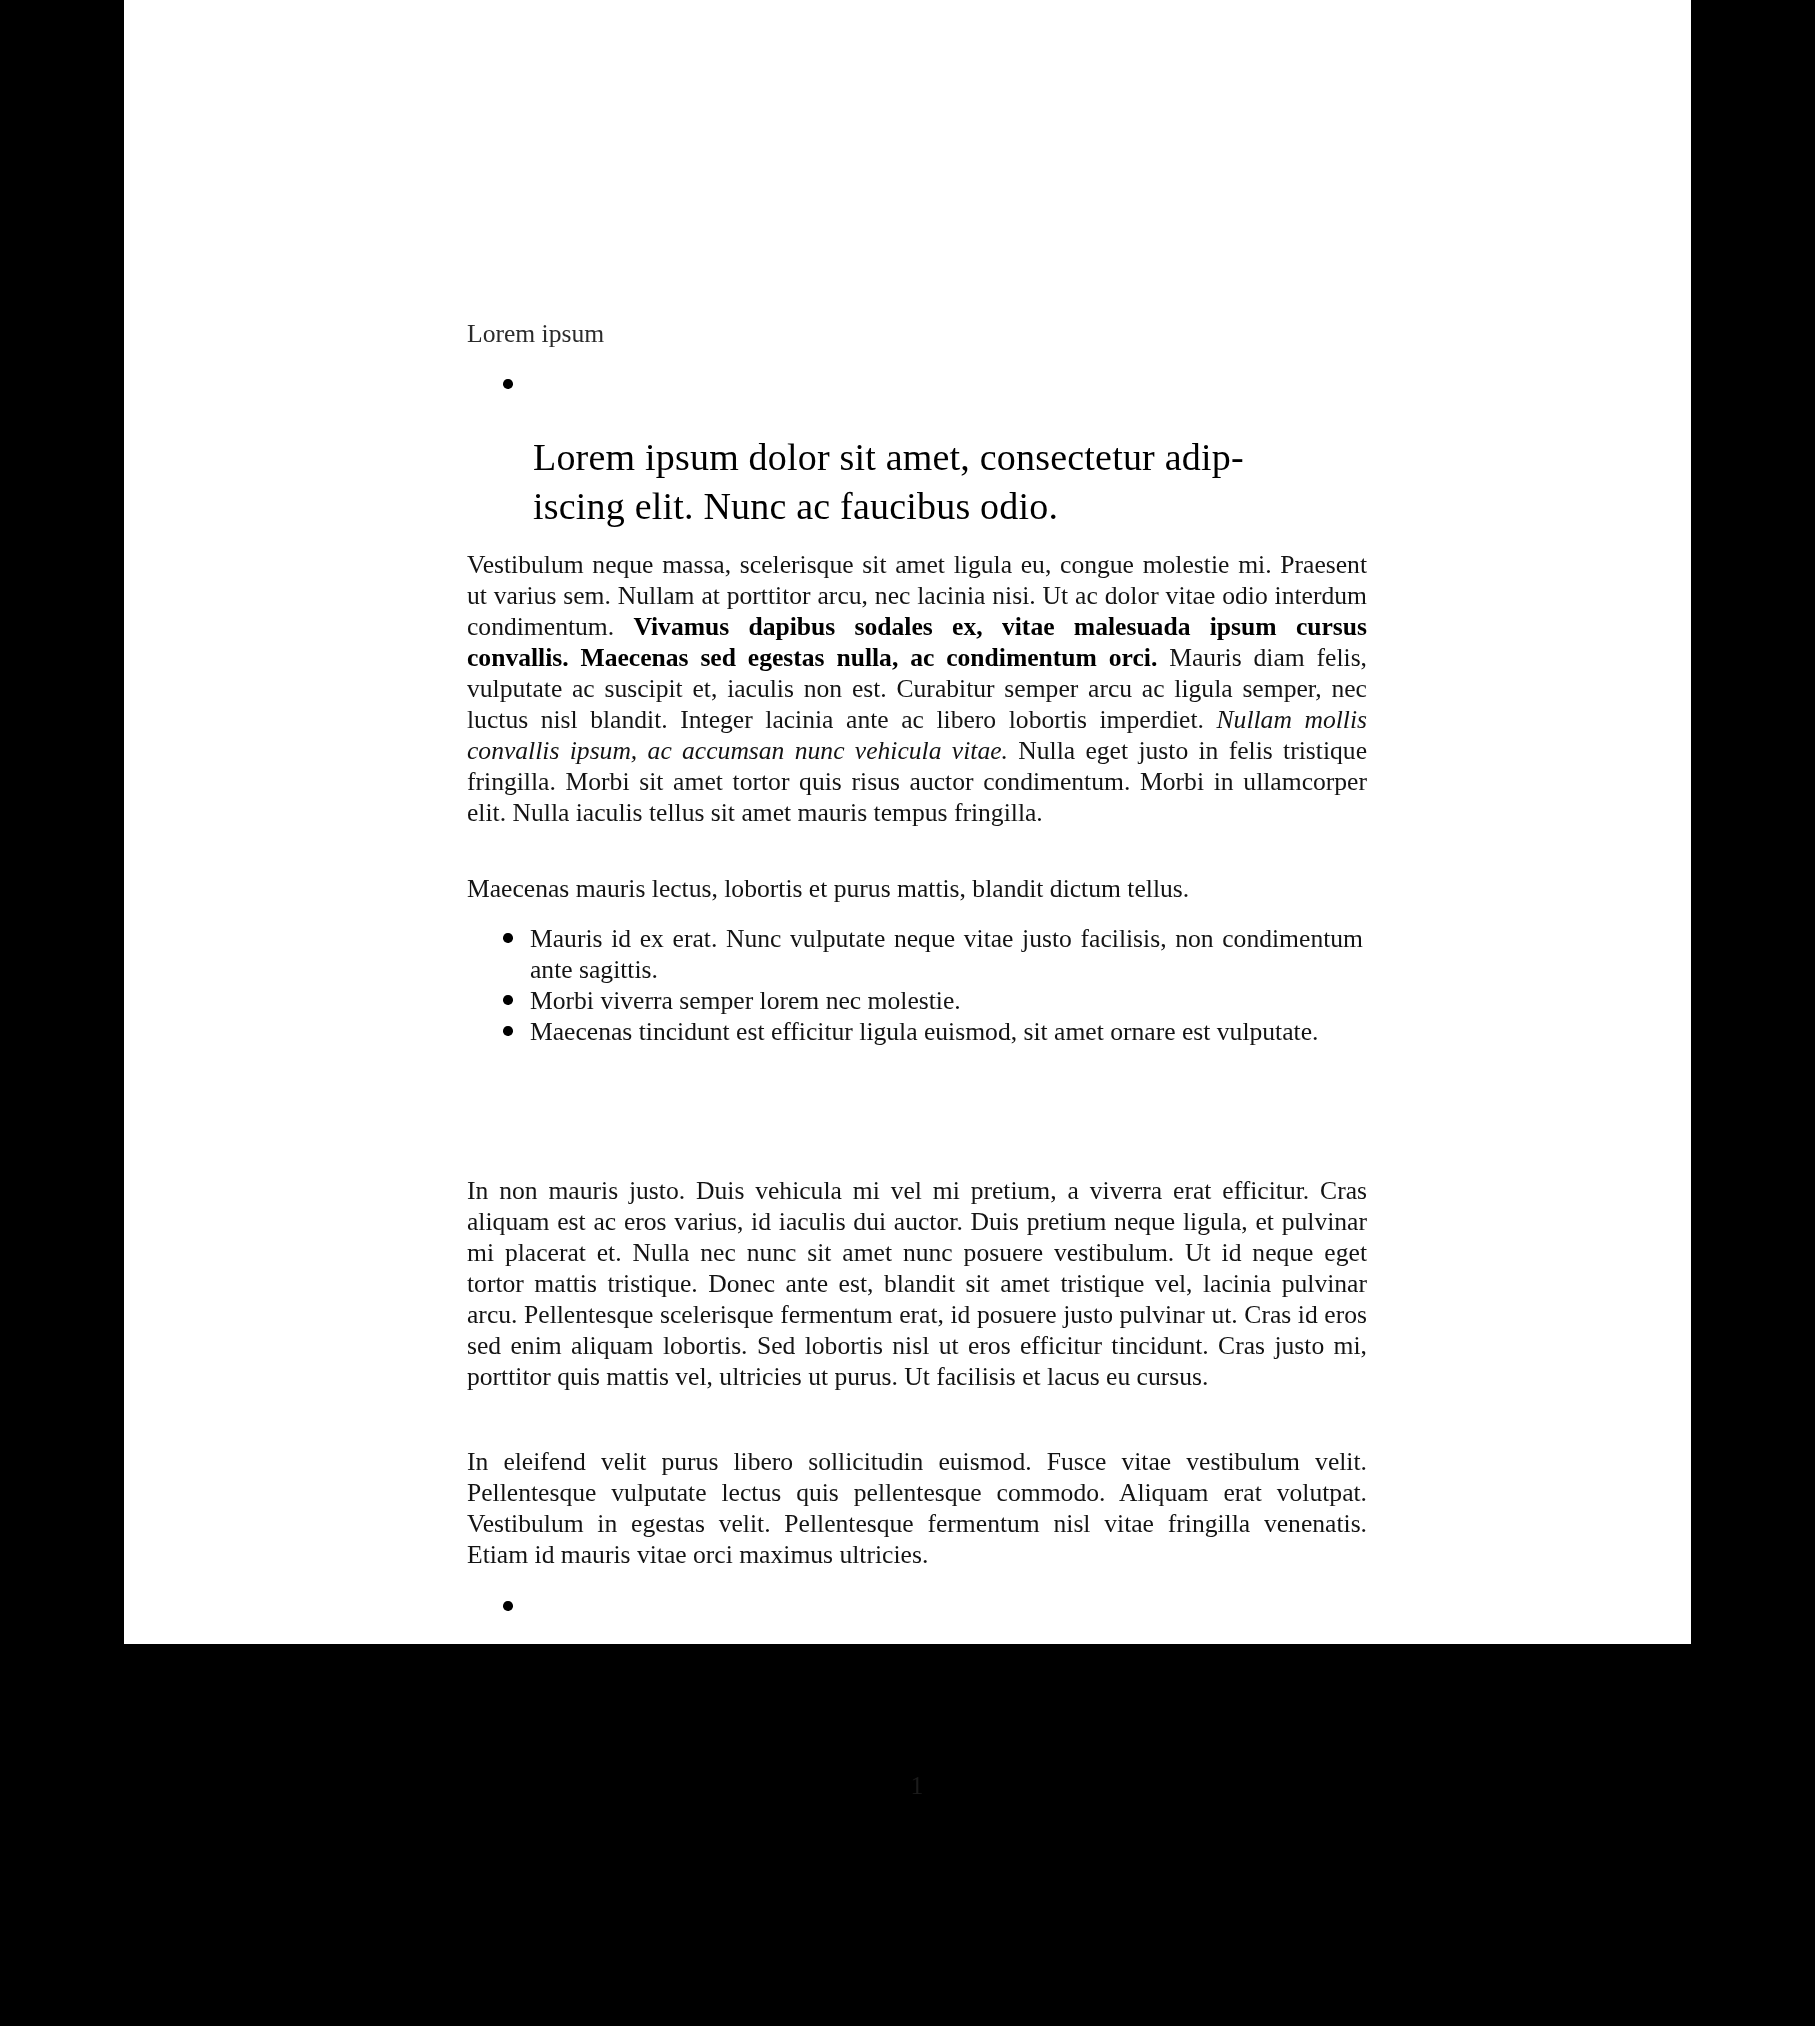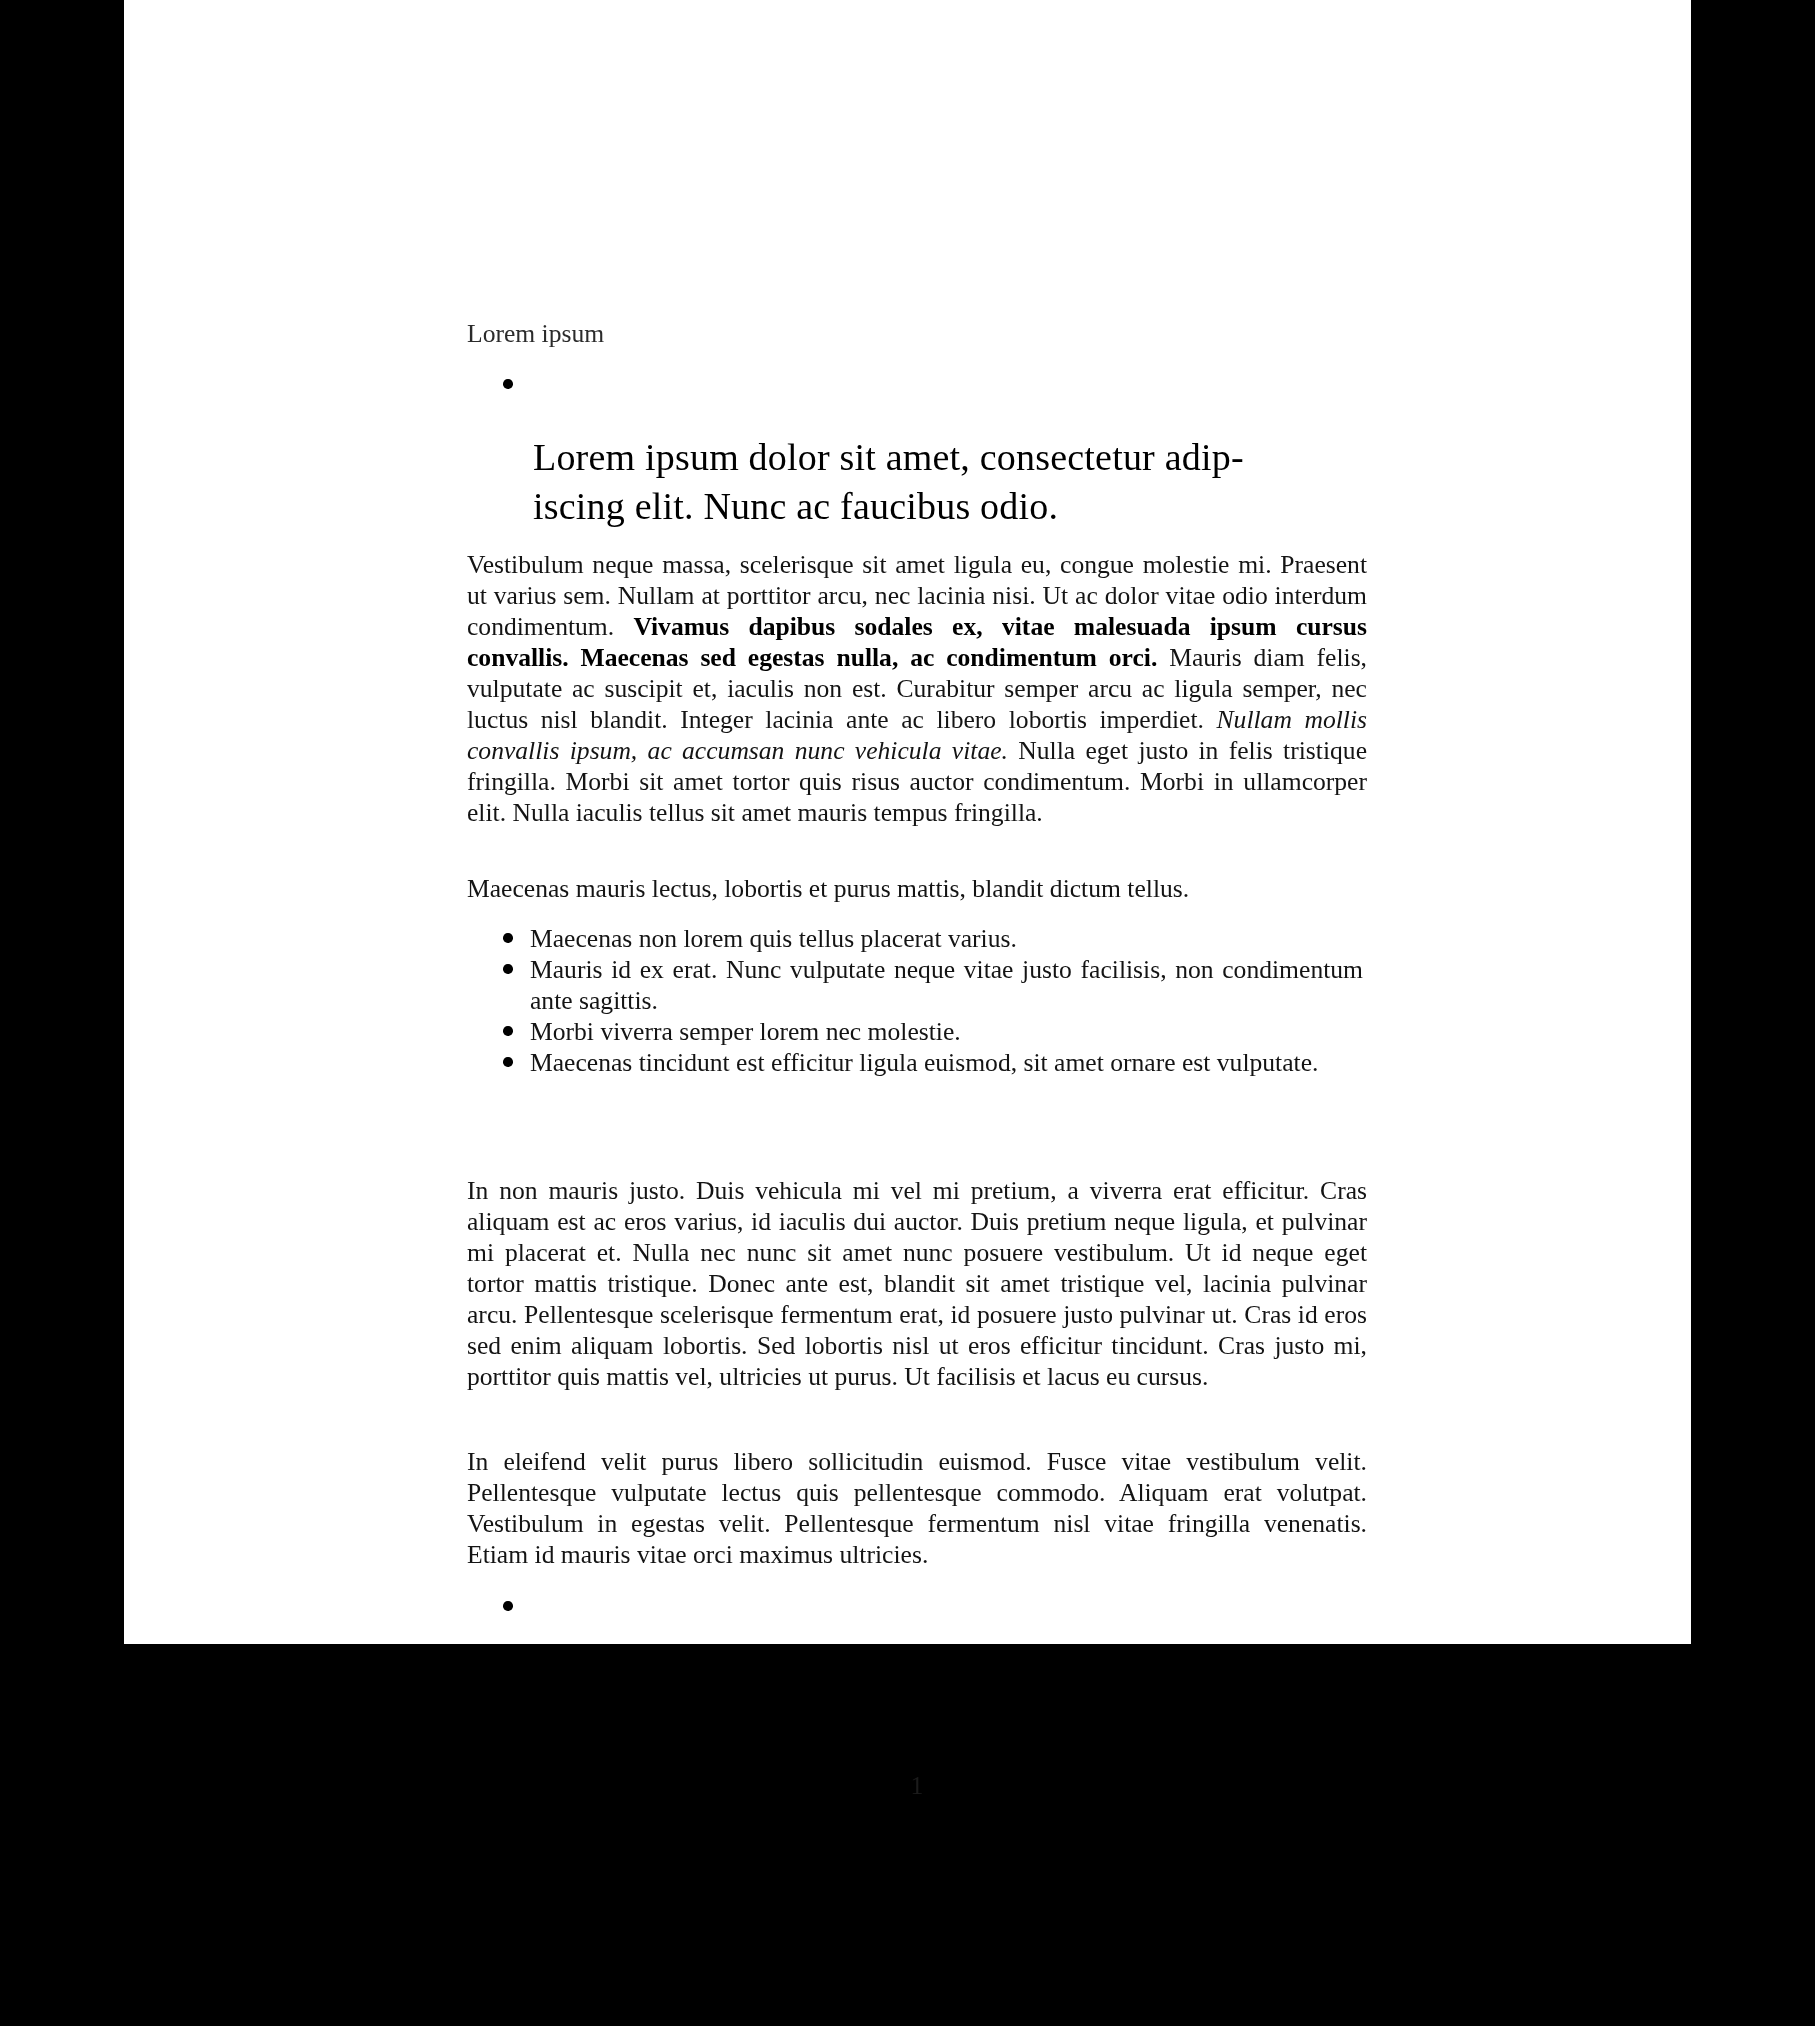--- a/index.html
+++ b/index.html
@@ -117,21 +117,20 @@
     <h1 class="abs doc-heading">
       <span class="hline">Lorem ipsum dolor sit amet, consectetur adip-</span>
       <span class="hline">iscing elit. Nunc ac faucibus odio.</span>
     </h1>
 
     <p class="abs para p1"><span class="seg-normal">Vestibulum neque massa, scelerisque sit amet ligula eu, congue molestie mi. Praesent ut varius sem. Nullam at porttitor arcu, nec lacinia nisi. Ut ac dolor vitae odio interdum condimentum. </span><span class="seg-bold">Vivamus dapibus sodales ex, vitae malesuada ipsum cursus convallis. Maecenas sed egestas nulla, ac condimentum orci. </span><span class="seg-normal">Mauris diam felis, vulputate ac suscipit et, iaculis non est. Curabitur semper arcu ac ligula semper, nec luctus nisl blandit. Integer lacinia ante ac libero lobortis imperdiet. </span><span class="seg-italic">Nullam mollis convallis ipsum, ac accumsan nunc vehicula vitae. </span><span class="seg-normal">Nulla eget justo in felis tristique fringilla. Morbi sit amet tortor quis risus auctor condimentum. Morbi in ullamcorper elit. Nulla iaculis tellus sit amet mauris tempus fringilla.</span></p>
 
     <p class="abs para p2">Maecenas mauris lectus, lobortis et purus mattis, blandit dictum tellus.</p>
 
     <ul class="abs doc-list">
-        <li><span class="li-bullet"></span><span class="li-text">Maecenas non lorem quis tellus placerat varius.</span></li>
         <li><span class="li-bullet"></span><span class="li-text">Mauris id ex erat. Nunc vulputate neque vitae justo facilisis, non condimentum ante sagittis.</span></li>
         <li><span class="li-bullet"></span><span class="li-text">Morbi viverra semper lorem nec molestie.</span></li>
         <li><span class="li-bullet"></span><span class="li-text">Maecenas tincidunt est efficitur ligula euismod, sit amet ornare est vulputate.</span></li>
       </ul>
 
     <p class="abs para p3">In non mauris justo. Duis vehicula mi vel mi pretium, a viverra erat efficitur. Cras aliquam est ac eros varius, id iaculis dui auctor. Duis pretium neque ligula, et pulvinar mi placerat et. Nulla nec nunc sit amet nunc posuere vestibulum. Ut id neque eget tortor mattis tristique. Donec ante est, blandit sit amet tristique vel, lacinia pulvinar arcu. Pellentesque scelerisque fermentum erat, id posuere justo pulvinar ut. Cras id eros sed enim aliquam lobortis. Sed lobortis nisl ut eros efficitur tincidunt. Cras justo mi, porttitor quis mattis vel, ultricies ut purus. Ut facilisis et lacus eu cursus.</p>
 
     <p class="abs para p4">In eleifend velit purus libero sollicitudin euismod. Fusce vitae vestibulum velit. Pellentesque vulputate lectus quis pellentesque commodo. Aliquam erat volutpat. Vestibulum in egestas velit. Pellentesque fermentum nisl vitae fringilla venenatis. Etiam id mauris vitae orci maximus ultricies.</p>
 
     <div class="abs dot-bullet b2"></div>

